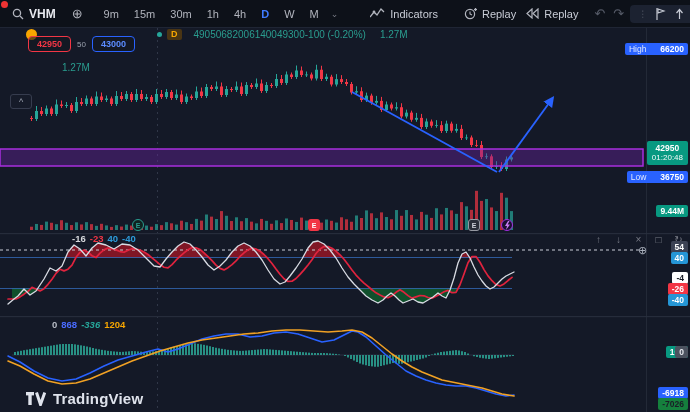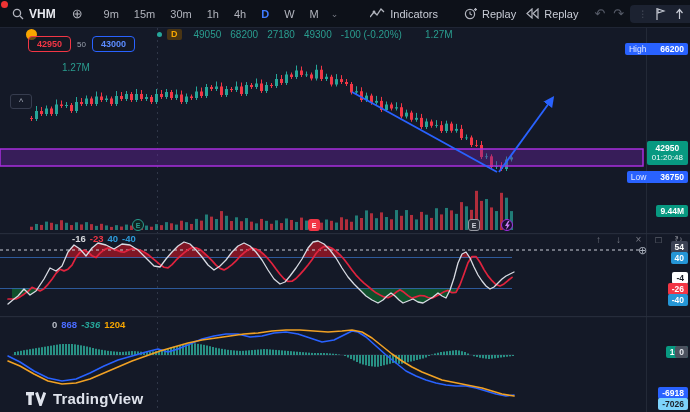--- a/index.html
+++ b/index.html
@@ -17,21 +17,21 @@
   .tool-group{display:flex;align-items:center;gap:8px;background:#1c2231;border-radius:4px;padding:3px 8px;margin-left:6px;}
   .win-dot{position:absolute;left:1px;top:1px;width:7px;height:7px;border-radius:50%;background:#e33;z-index:9;}
   svg.icn{display:block;}
   
   #cv{position:absolute;left:0;top:0;z-index:1;pointer-events:none;}
   .overlay{position:absolute;z-index:3;}
   .legend{left:26px;top:28px;display:flex;align-items:center;height:12px;}
   .logo-dot{width:11px;height:11px;border-radius:50%;background:#f7a600;margin-right:120px;}
   .mkt-dot{width:5px;height:5px;border-radius:50%;background:#26a69a;margin-right:5px;}
   .tf-badge{background:#4a3514;color:#f7a600;font-size:9px;font-weight:bold;padding:0 4px;border-radius:2px;margin-right:12px;line-height:11px;}
-  .ohlc{display:flex;gap:9px;font-size:10px;color:#2a9d8f;align-items:flex-end;}
+  .ohlc{display:flex;gap:0;font-size:10px;color:#2a9d8f;align-items:flex-end;}
   .ohlc .vol{margin-left:14px;}
   .trade{left:28px;top:36px;display:flex;align-items:center;gap:6px;}
   .px-box{border:1px solid;border-radius:4px;font-size:9px;font-weight:bold;padding:2px 8px;background:rgba(19,23,34,0.6);}
   .px-sell{border-color:#f23645;color:#f23645;}
   .px-buy{border-color:#2962ff;color:#5b8cff;}
   .spread{font-size:8px;color:#9aa0ad;}
   .vol-sm{left:62px;top:62px;font-size:10px;color:#2a9d8f;}
   .collapse-btn{left:10px;top:94px;width:22px;height:15px;border:1px solid #363c4e;border-radius:3px;color:#9aa0ad;font-size:9px;display:flex;align-items:center;justify-content:center;background:#161b29;}
   
   .marker{position:absolute;top:219px;width:12px;height:12px;border-radius:3px;font-size:7px;font-weight:bold;display:flex;align-items:center;justify-content:center;z-index:3;}
@@ -637,21 +637,21 @@
     </svg>
   <div class="axis-line"></div>
 
   <div class="overlay legend">
     <div class="logo-dot"></div>
     <div class="mkt-dot"></div>
     <div class="tf-badge">D</div>
     <div class="ohlc">
       <span>49050</span>
       <span>68200</span>
-      <span>27180</span>
+      <span>61400</span>
       <span>49300</span>
       <span>-100 (-0.20%)</span>
       <span class="vol">1.27M</span>
     </div>
   </div>
 
   <div class="overlay trade">
     <div class="px-box px-sell">42950</div>
     <div class="spread">50</div>
     <div class="px-box px-buy">43000</div>
@@ -702,21 +702,21 @@
   </div>
   <div class="badge b-vol" style="background: rgb(8, 153, 129);">9.44M</div>
   <div class="badge b-54" style="background: rgb(60, 66, 84);">54</div>
   <div class="badge b-40u" style="background: rgb(37, 150, 214);">40</div>
   <div class="badge b-wht" style="background: rgb(255, 255, 255);">-4</div>
   <div class="badge b-red1" style="background: rgb(242, 54, 69);">-26</div>
   <div class="badge b-40l" style="background: rgb(37, 150, 214);">-40</div>
   <div class="badge b-hist" style="background: rgb(8, 153, 129);">108</div>
   <div class="badge b-zero" style="background: rgb(76, 82, 95);">0</div>
   <div class="badge b-blue2" style="background: rgb(41, 98, 255);">-6918</div>
-  <div class="badge b-org" style="background: #7dd3fc;">-7026</div>
+  <div class="badge b-org" style="background: #15803d;">-7026</div>
 
   <div class="overlay watermark">
     <svg width="20" height="14" viewBox="0 0 20 14">
         <rect x="0" y="0" width="8" height="3.4" fill="#dfe3ec"></rect>
         <rect x="2.3" y="0" width="3.4" height="13" fill="#dfe3ec"></rect>
         <polyline points="10.5,0.5 14.5,12.5 18.8,0.5" fill="none" stroke="#dfe3ec" stroke-width="3"></polyline>
       </svg>
     <span class="wm-text">TradingView</span>
   </div>
 </div>

